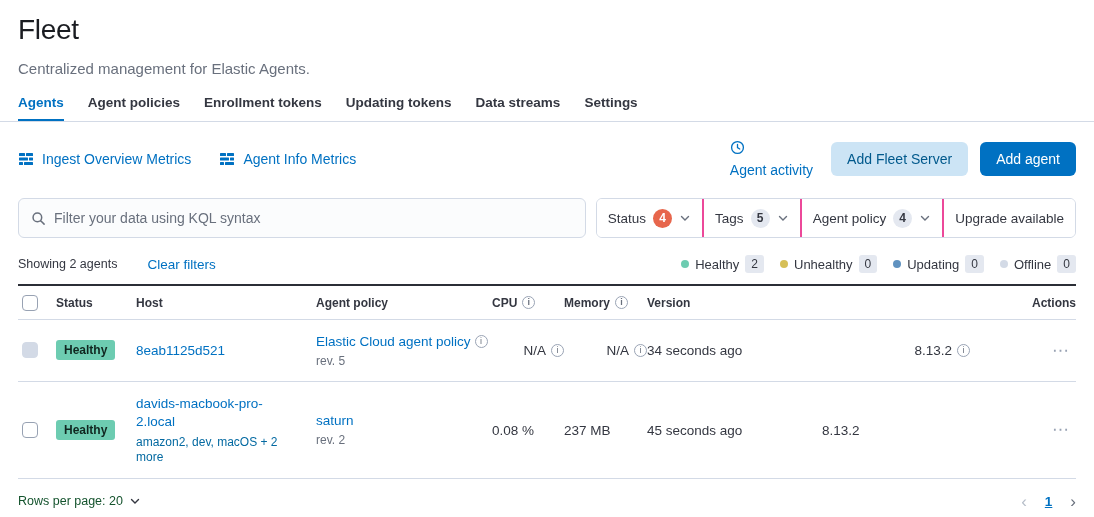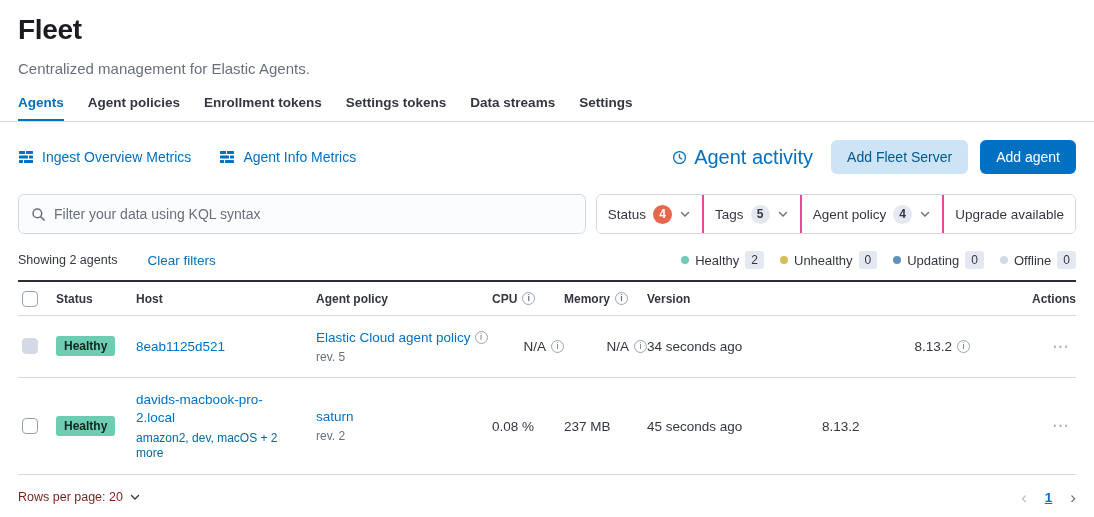--- a/index.html
+++ b/index.html
@@ -3,34 +3,34 @@
 <meta charset="utf-8">
 <style>
   * { box-sizing: border-box; }
   html,body { margin:0; padding:0; }
   body {
     width:1094px; height:517px; overflow:hidden;
     background:#ffffff; color:#1a1c21;
     font-family:"Liberation Sans", sans-serif;
   }
   .header { padding:14px 18px 0; }
-  .page-title { font-size:28px; font-weight:700; margin:0 0 14px; color:#1a1c21; letter-spacing:-0.3px; }
+  .page-title { font-size:28px; font-weight:400; margin:0 0 14px; color:#1a1c21; letter-spacing:-0.3px; }
   .page-subtitle { font-size:15px; color:#69707d; margin:0 0 18px; }
   .tabs { display:flex; gap:24px; }
   .tab { font-size:13.5px; font-weight:700; color:#343741; padding-bottom:11px; cursor:pointer; }
   .tab.active { color:#0071c2; box-shadow: inset 0 -2px 0 #0071c2; }
   .page-divider { height:1px; background:#d3dae6; }
 
   .content { padding:0 18px; }
 
   
   .toolbar { display:flex; align-items:center; margin-top:18px; }
   .metric-link { display:flex; align-items:center; gap:8px; color:#0071c2; font-size:14px; font-weight:500; margin-right:28px; cursor:pointer; }
   .toolbar-spacer { flex:1; }
-  .activity-link { display:flex; align-items:center; gap:7px; color:#0071c2; font-size:20px; font-weight:500; margin-right:18px; cursor:pointer; }
+  .activity-link { display:flex; gap:7px; color:#0071c2; font-size:14px; font-weight:500; margin-right:18px; cursor:pointer;flex-direction:column; }
   .btn { height:34px; padding:0 16px; border:none; border-radius:6px; font-size:14px; font-weight:500; font-family:inherit; cursor:pointer; }
   .btn-light { background:#cce4f5; color:#00598c; margin-right:12px; }
   .btn-primary { background:#0071c2; color:#ffffff; }
 
   
   .search-row { display:flex; gap:10px; margin-top:20px; }
   .search-box { flex:1; display:flex; align-items:center; height:40px; background:#fbfcfd; border:1px solid #d3dae6; border-radius:6px; padding:0 12px; }
   .search-box input { flex:1; border:none; outline:none; background:transparent; font-size:14px; font-family:inherit; color:#0369a1; padding-left:8px; }
   .search-box input::placeholder { color:#69707d; }
   .filter-group { display:flex; align-items:stretch; border:1px solid #d3dae6; border-radius:6px; background:#fff; overflow:hidden; height:40px; }
@@ -77,37 +77,37 @@
   .host-meta { color:#0369a1; font-size:12px; margin-top:4px; line-height:1.3; }
   .policy-line { display:flex; align-items:center; gap:4px; white-space:nowrap; }
   .policy-rev { color:#69707d; font-size:12px; margin-top:3px; }
   .cell-text { font-size:13.5px; color:#343741;justify-content:flex-end; }
   .cell-with-icon { display:flex; align-items:center; gap:5px; }
   .info-dot { width:13px; height:13px; border:1px solid #9aa4b5; border-radius:50%; display:inline-flex; align-items:center; justify-content:center; font-size:9px; color:#69707d; line-height:1; flex:none; cursor:pointer; }
   .actions-btn { color:#98a2b3; font-size:17px; letter-spacing:1px; cursor:pointer; padding-right:6px; line-height:1; }
 
   
   .footer { display:flex; align-items:center; justify-content:space-between; margin-top:14px; }
-  .rows-per-page { display:flex; align-items:center; gap:6px; cursor:pointer; font-size:12.5px; color:#7f1d1d; }
+  .rows-per-page { display:flex; align-items:center; gap:6px; cursor:pointer; font-size:12.5px; color:#14532d; }
   .pagination { display:flex; align-items:center; gap:18px; font-size:14px; }
   .page-prev { color:#b6bec9; cursor:pointer; font-size:17px; line-height:1; }
   .page-num { color:#0071c2; font-weight:700; text-decoration:underline; cursor:pointer; font-size:13.5px; }
   .page-next { color:#69707d; cursor:pointer; font-size:17px; line-height:1; }
 </style>
 </head>
 <body>
 
 <div class="header">
   <h1 class="page-title">Fleet</h1>
   <p class="page-subtitle">Centralized management for Elastic Agents.</p>
   <div class="tabs">
     <div class="tab active">Agents</div>
     <div class="tab">Agent policies</div>
     <div class="tab">Enrollment tokens</div>
-    <div class="tab">Settings tokens</div>
+    <div class="tab">Updating tokens</div>
     <div class="tab">Data streams</div>
     <div class="tab">Settings</div>
   </div>
 </div>
 <div class="page-divider"></div>
 
 <div class="content">
 
   <div class="toolbar">
     <div class="metric-link">

